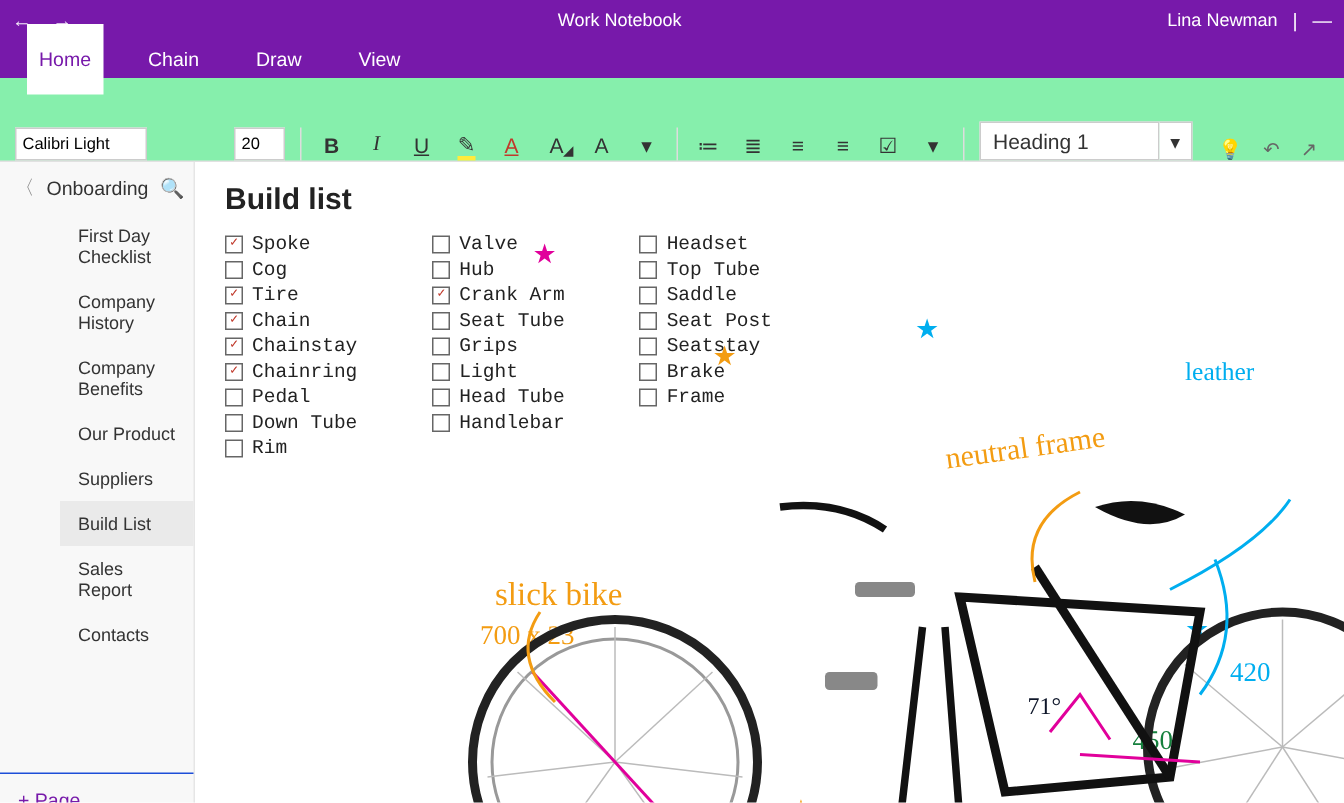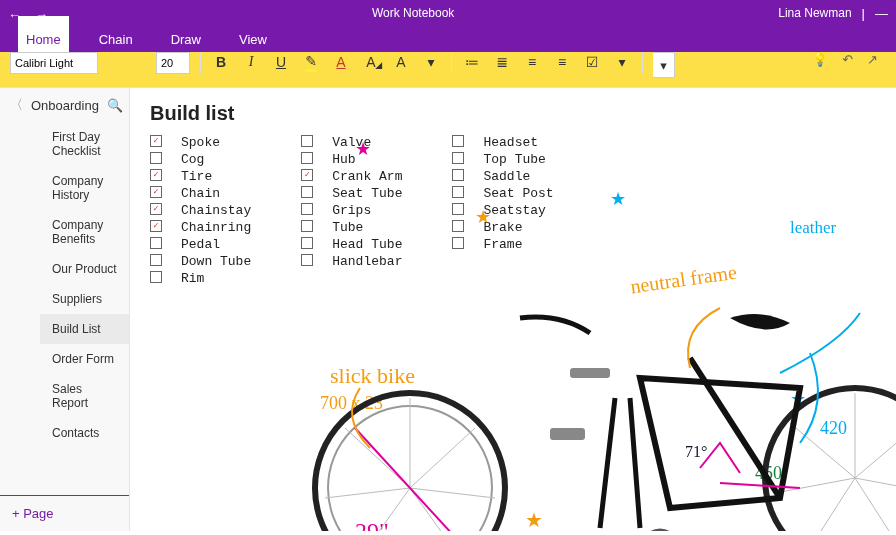--- a/index.html
+++ b/index.html
@@ -6,21 +6,21 @@
 body { font-family: "Segoe UI", Arial, sans-serif; font-size:13px; color:#333; background:#fff; width:896px; height:535px; overflow:hidden; }
 .titlebar { background:#7719AA; height:26px; display:flex; align-items:center; color:#fff; padding:0 8px; }
 .titlebar .nav { display:flex; gap:14px; }
 .titlebar .nav span { opacity:.9; cursor:default; }
 .titlebar .center { flex:1; text-align:center; font-size:12px; }
 .titlebar .user { font-size:12px; margin-right:10px; }
 .titlebar .winctl { display:flex; gap:10px; }
 .menubar { background:#7719AA; height:26px; display:flex; align-items:center; gap:22px; padding-left:18px; color:#fff; font-size:13px; }
 .tab { padding:16px 8px; cursor:default; }
 .tab.active { background:#fff; color:#7719AA; }
-.ribbon { height:36px; border-bottom:1px solid #e1e1e1; display:flex; align-items:flex-start; gap:10px; padding:0 10px; background:#fde047; }
+.ribbon { height:56px; border-bottom:1px solid #e1e1e1; display:flex; align-items:flex-end; gap:10px; padding:0 10px; background:#86efac; }
 .fontname { width:88px; height:22px; border:1px solid #ccc; font-size:11px; padding:0 4px; background:#fff; }
 .fontsize { width:34px; height:22px; border:1px solid #ccc; font-size:11px; padding:0 4px; background:#fff;margin-left:48px; }
 .ribbon-group { display:flex; align-items:center; gap:10px; }
 .ribbon-btn { width:20px; height:20px; display:flex; align-items:center; justify-content:center; font-size:14px; cursor:default; }
 .ribbon-sep { width:1px; height:22px; background:#ddd; }
 .heading-sel { width:120px; height:26px; border:1px solid #ccc; display:flex; align-items:center; padding:0 8px; font-size:14px; background:#fff; }
 .heading-dd { width:22px; height:26px; border:1px solid #ccc; border-left:none; display:flex; align-items:center; justify-content:center; background:#fff; }
 .ribbon-right { margin-left:auto; display:flex; gap:14px; padding-right:8px; color:#666; }
 .workspace { display:flex; height:calc(100% - 92px); }
 .sidebar { width:130px; border-right:1px solid #e6e6e6; background:#f8f8f8; display:flex; flex-direction:column; }
@@ -29,21 +29,21 @@
 .sb-head .sect { flex:1; }
 .sb-head .srch { color:#888; }
 .sb-items { flex:1;padding-left:40px; }
 .sb-item { padding:8px 12px; font-size:12px; color:#333; cursor:default; }
 .sb-item.sel { background:#eaeaea; }
 .sb-foot { padding:10px 12px; color:#7719AA; font-size:13px; border-top:1px solid #1d4ed8; }
 .canvas { flex:1; position:relative; padding:14px 20px; overflow:hidden; }
 .page-title { font-size:20px; font-weight:600; color:#222; margin-bottom:10px; }
 .checklist { display:flex; gap:50px; font-family: Consolas, "Courier New", monospace; font-size:13px; color:#222; }
 .col { display:flex; flex-direction:column; gap:2px; }
-.ci { display:flex; gap:19px; white-space:nowrap; }
+.ci { display:flex; align-items:center; gap:6px; white-space:nowrap; }
 .cb { width:12px; height:12px; border:1px solid #666; display:inline-flex; align-items:center; justify-content:center; font-size:9px; line-height:1; }
 .cb.chk::after { content:"✓"; color:#c0392b; }
 .ink { position:absolute; pointer-events:none; }
 .star { font-size:18px; }
 .hand { font-family: "Segoe Script", "Comic Sans MS", cursive; }
 .bike-img { position:absolute; left:170px; top:210px; width:600px; height:310px; }
 </style>
 </head>
 <body>
 
@@ -91,20 +91,21 @@
   <div class="ribbon-group">
     <div class="ribbon-btn">≔</div>
     <div class="ribbon-btn">≣</div>
     <div class="ribbon-btn">≡</div>
     <div class="ribbon-btn">≡</div>
     <div class="ribbon-btn">☑</div>
     <div class="ribbon-btn">▾</div>
   </div>
   <div class="ribbon-sep"></div>
   <div style="display:flex">
+    <div class="heading-sel">Heading 1</div>
     <div class="heading-dd">▾</div>
   </div>
   <div class="ribbon-right">
     <span>💡</span>
     <span>↶</span>
     <span>↗</span>
   </div>
 </div>
 
 <div class="workspace">
@@ -114,21 +115,20 @@
       <span class="sect">Onboarding</span>
       <span class="srch">🔍</span>
     </div>
     <div class="sb-items" id="sb-items">
         <div class="sb-item">First Day Checklist</div>
         <div class="sb-item">Company History</div>
         <div class="sb-item">Company Benefits</div>
         <div class="sb-item">Our Product</div>
         <div class="sb-item">Suppliers</div>
         <div class="sb-item sel">Build List</div>
-        <div class="sb-item">Order Form</div>
         <div class="sb-item">Sales Report</div>
         <div class="sb-item">Contacts</div>
       </div>
     <div class="sb-foot">+  Page</div>
   </div>
 
   <div class="canvas">
     <div class="page-title">Build list</div>
     <div class="checklist" id="checklist">
         <div class="col">
@@ -185,21 +185,21 @@
           <div class="ci">
             <span class="cb"></span>
             <span>Seat Tube</span>
           </div>
           <div class="ci">
             <span class="cb"></span>
             <span>Grips</span>
           </div>
           <div class="ci">
             <span class="cb"></span>
-            <span>Tube</span>
+            <span>Light</span>
           </div>
           <div class="ci">
             <span class="cb"></span>
             <span>Head Tube</span>
           </div>
           <div class="ci">
             <span class="cb"></span>
             <span>Handlebar</span>
           </div>
         </div>

